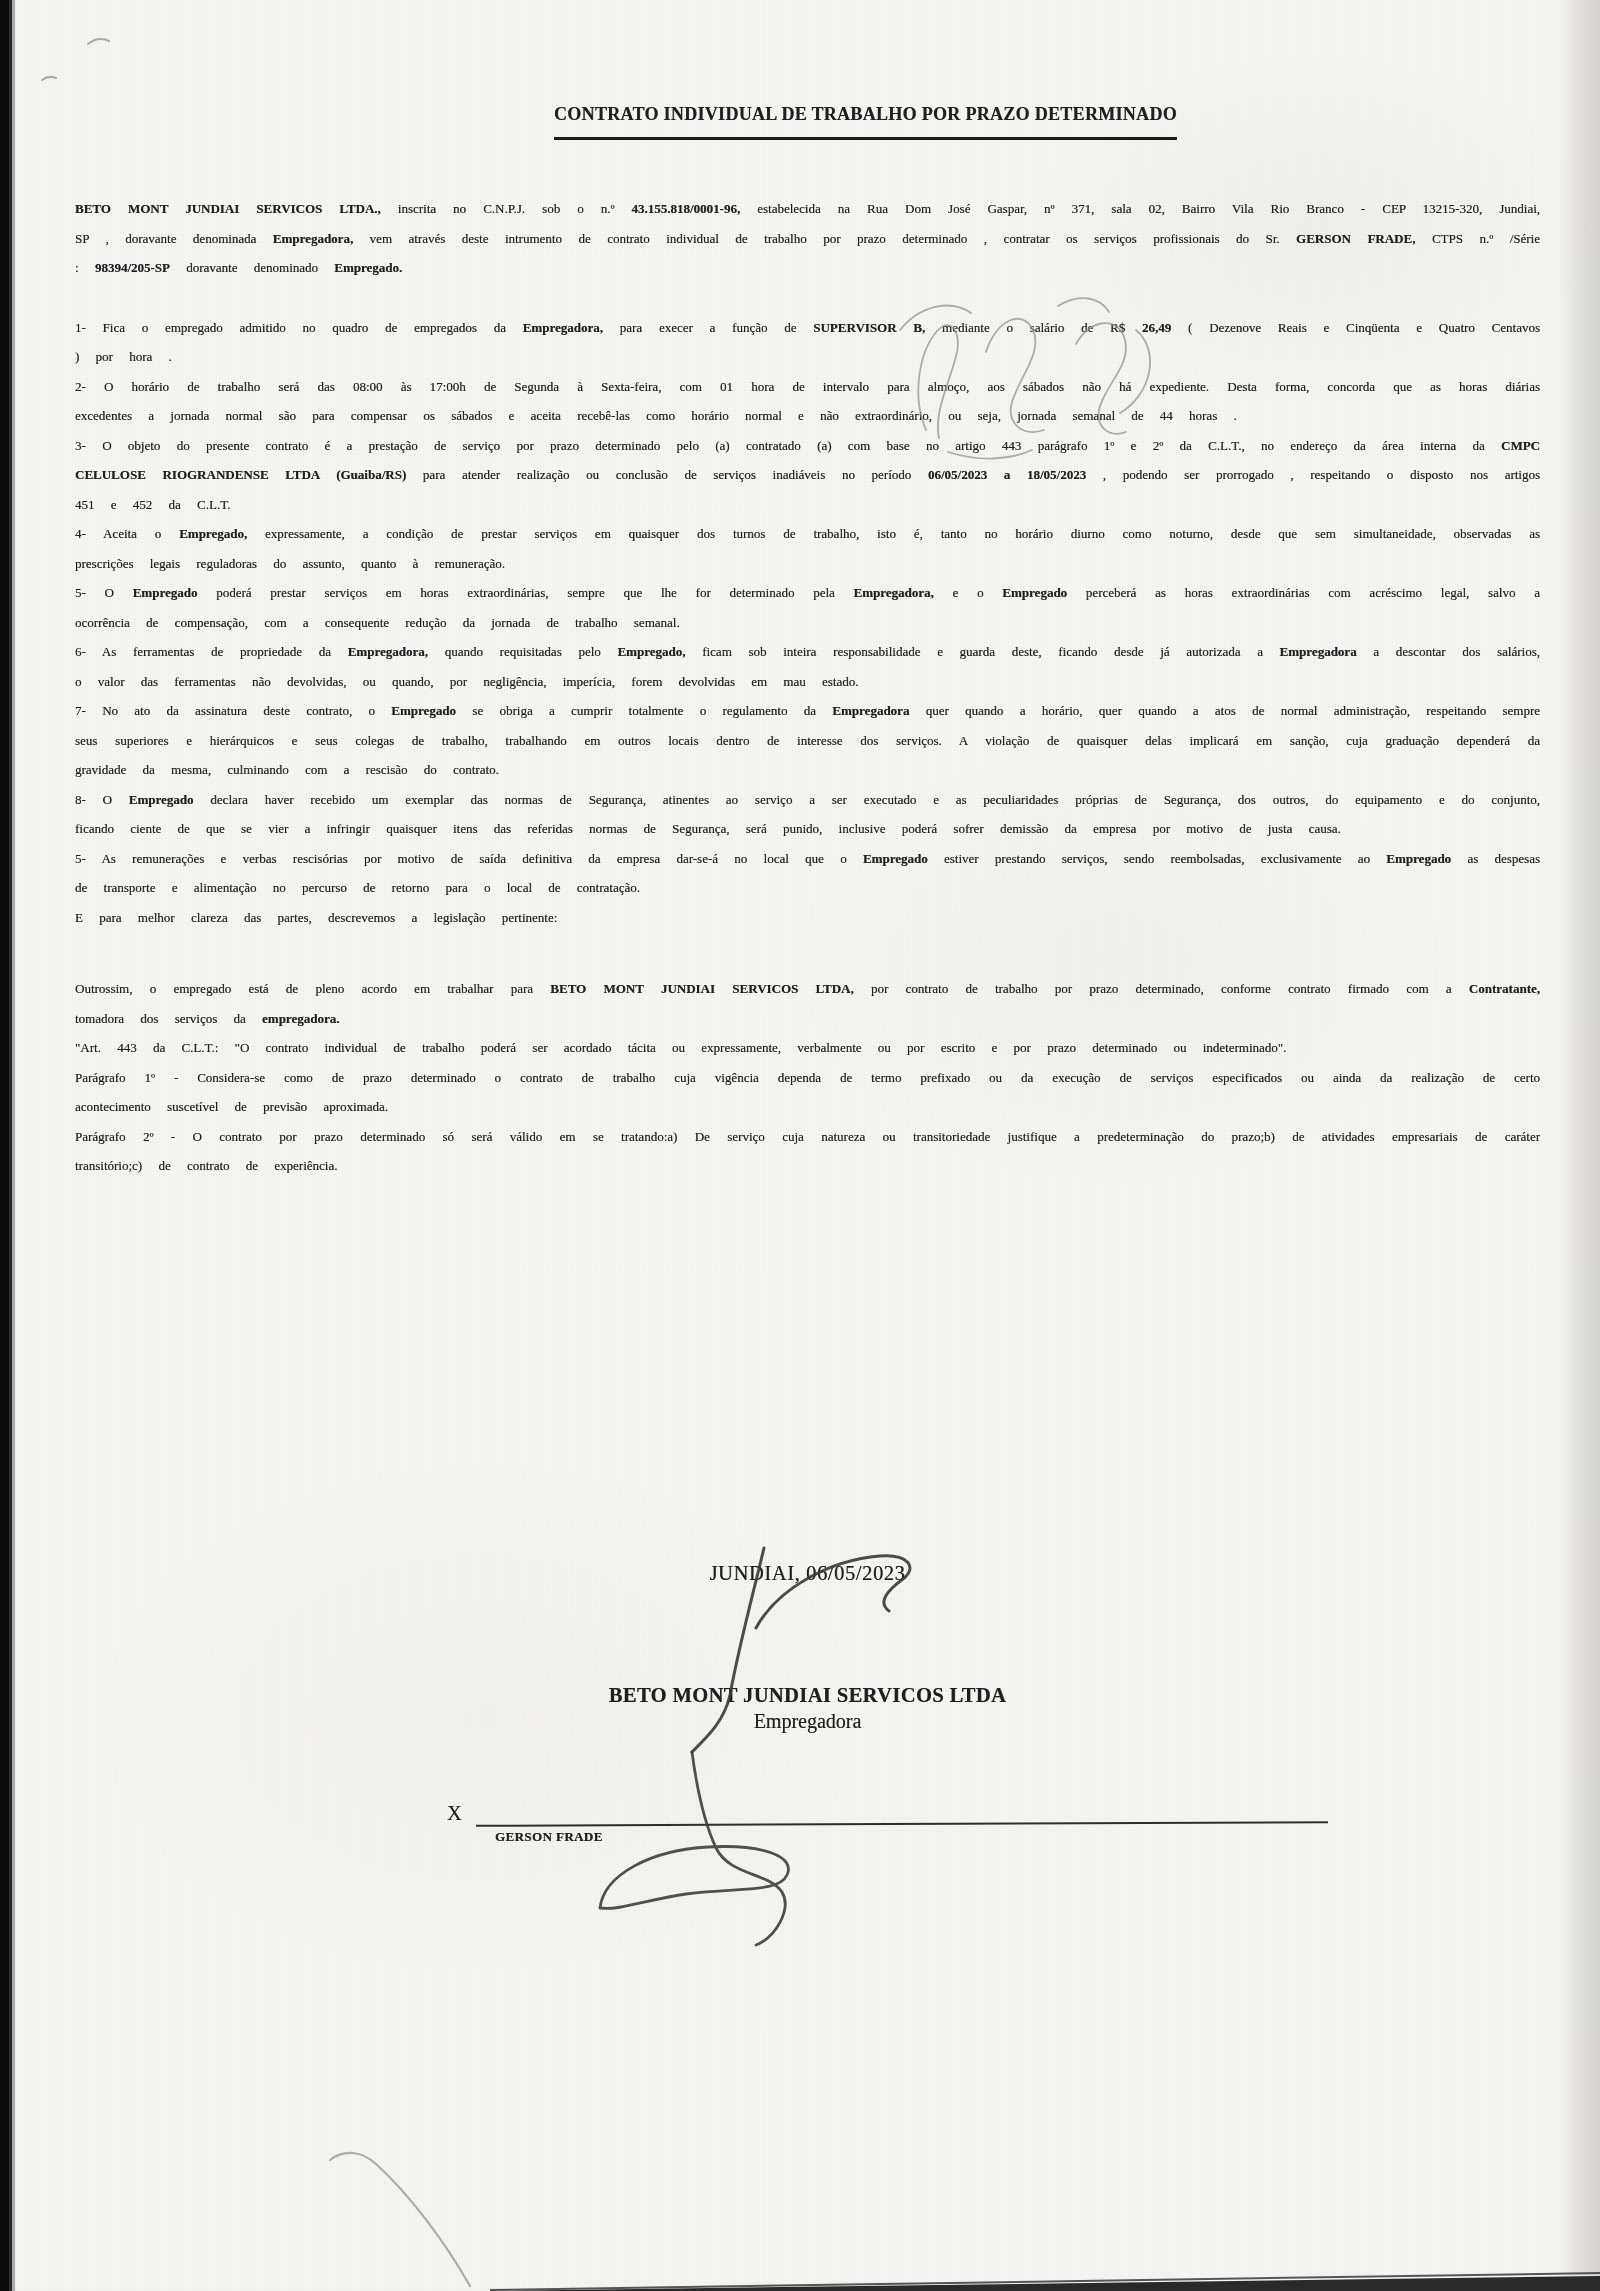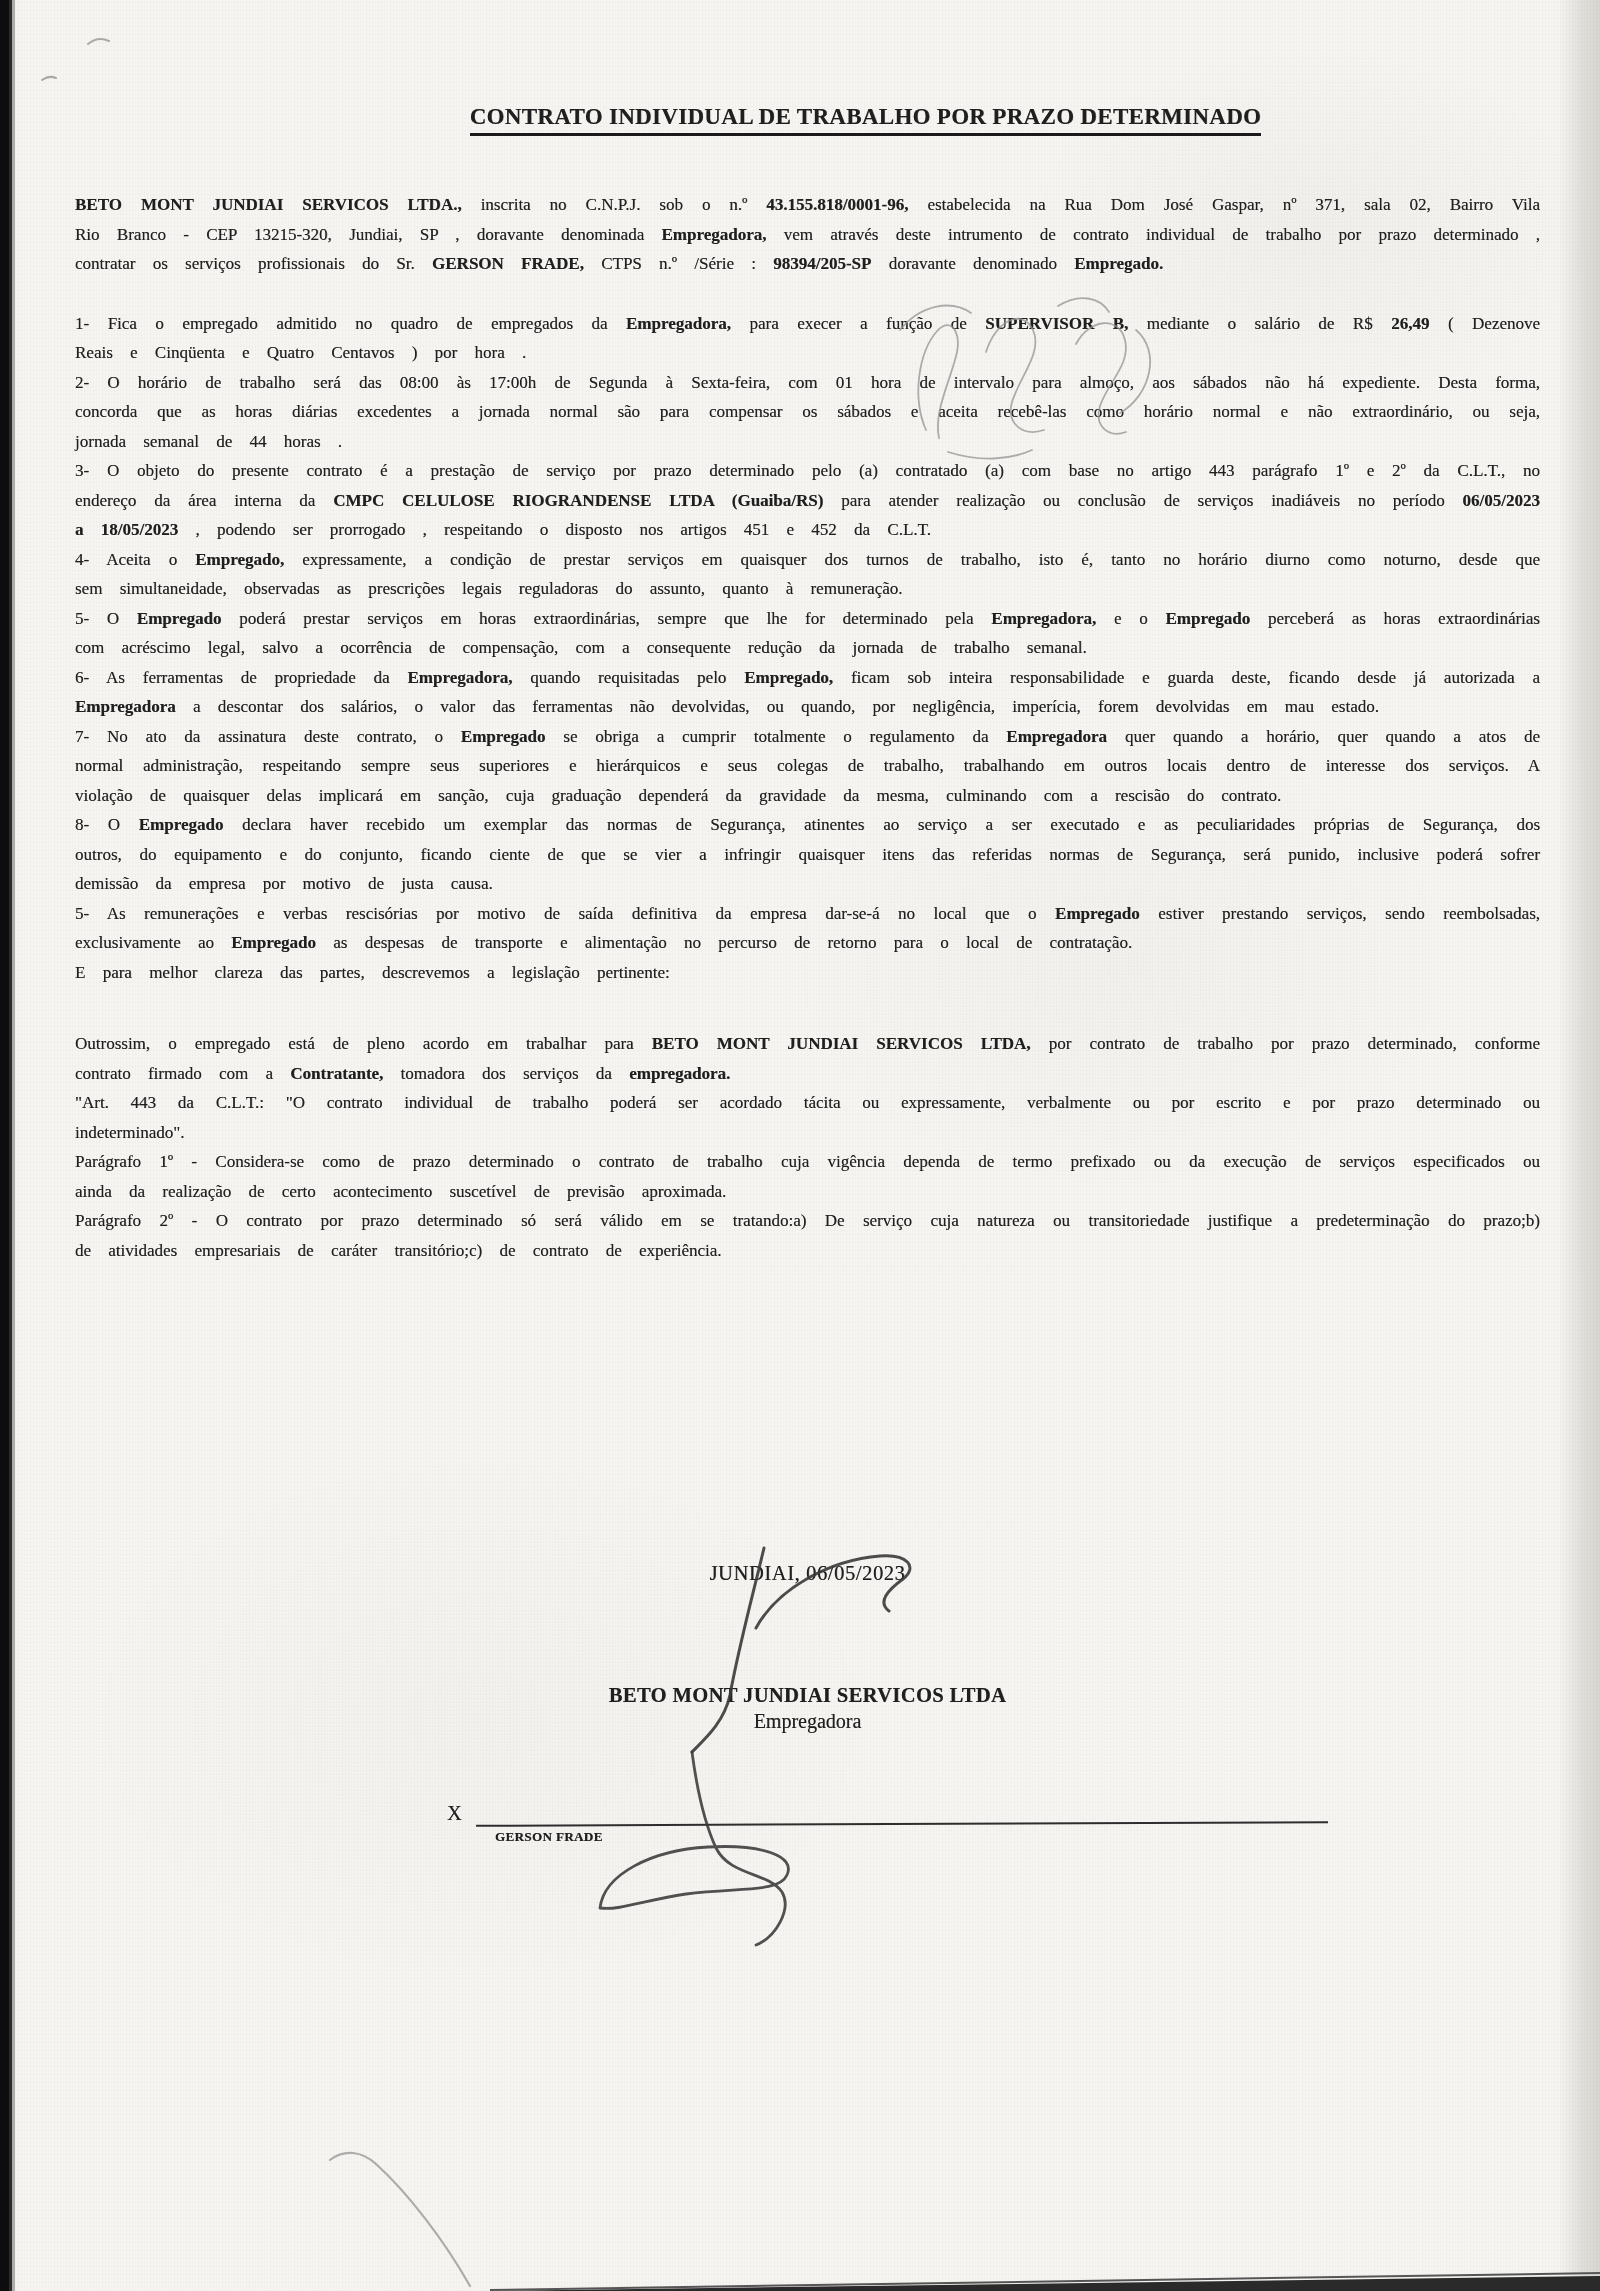--- a/index.html
+++ b/index.html
@@ -38,30 +38,30 @@
   }
 
   .title-wrap {
     text-align: center;
     margin: 104px 0 54px 0;
     transform: translateX(58px);
   }
   .doc-title {
     display: inline-block;
     font-weight: bold;
-    font-size: 23px;
+    font-size: 18px;
     letter-spacing: 0.3px;
     border-bottom: 3px solid #1a1a1a;
-    padding-bottom: 3px;
+    padding-bottom: 12px;
     text-shadow: 0.3px 0.3px 0.5px rgba(25,25,25,0.55);
   }
 
   .para {
     margin: 0;
-    font-size: 17px;
+    font-size: 13px;
     line-height: 29.5px;
     text-align: justify;
     word-spacing: 13px;
     text-shadow: 0.3px 0.3px 0.45px rgba(25,25,25,0.5);
   }
   .para b { font-weight: bold; }
   .gap-md { margin-top: 30px; }
   .gap-lg { margin-top: 42px; }
 
   .dateline {

